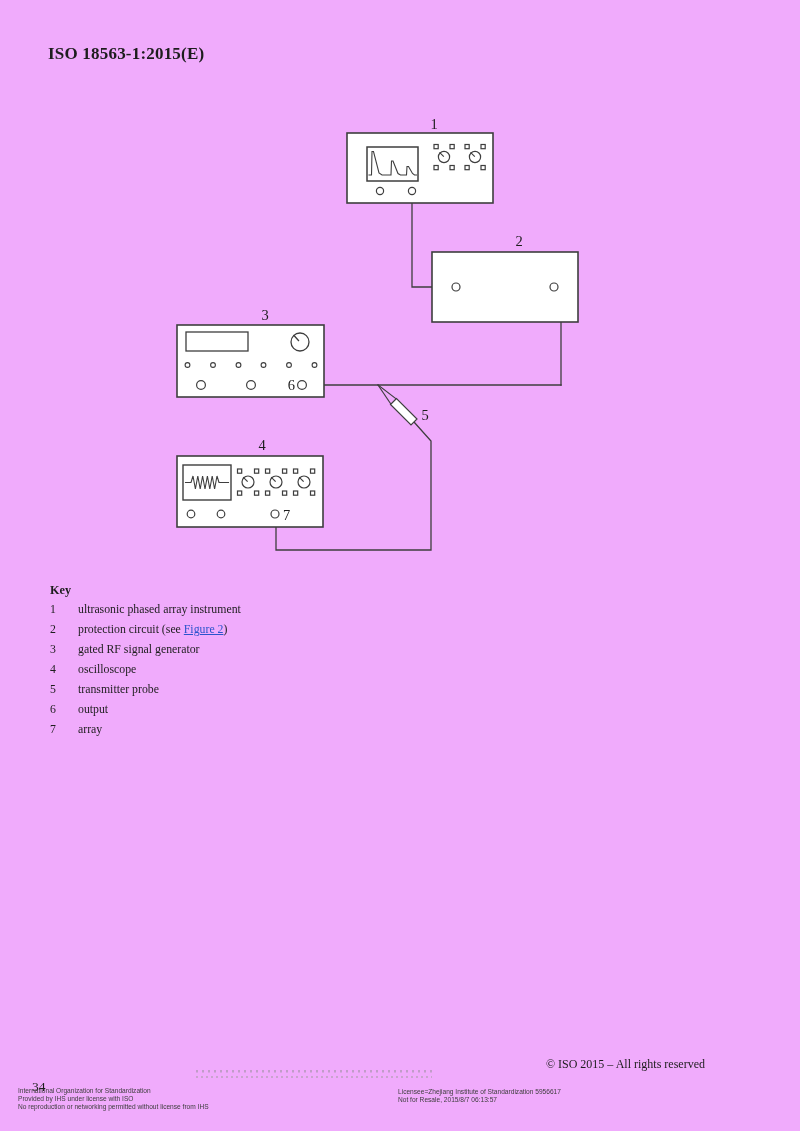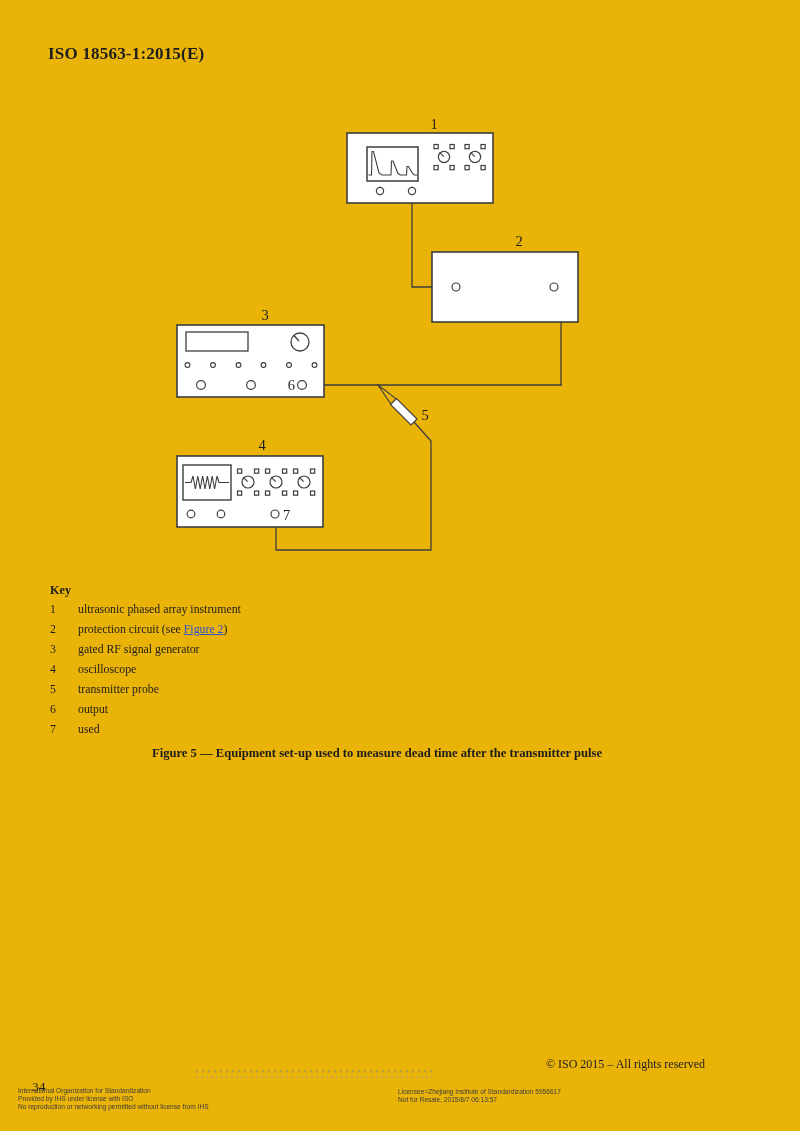--- a/index.html
+++ b/index.html
@@ -1,16 +1,16 @@
 <!DOCTYPE html>
 <html><head>
 <meta charset="utf-8">
 <style>
   html,body{margin:0;padding:0;background:#fff;}
-  .page{position:relative;width:800px;height:1131px;background:#eab308;overflow:hidden;
+  .page{position:relative;width:800px;height:1131px;background:#f0abfc;overflow:hidden;
         font-family:"Liberation Serif",serif;color:#1d1d1d;}
   .abs{position:absolute;}
   .header-title{left:48px;top:44px;font-size:17px;font-weight:bold;letter-spacing:.2px;}
   .diagram-svg{left:0;top:0;}
   .key-block{left:50px;top:565px;font-size:11.8px;margin-top:16px;}
   .key-heading{font-weight:bold;font-size:12.2px;line-height:18px;}
   .key-row{display:flex;line-height:20px;}
   .key-num{width:28px;flex:0 0 28px;}
   .key-text{white-space:nowrap;}
   a.link{color:#2a53cc;text-decoration:underline;cursor:pointer;text-align:center;}
@@ -170,25 +170,24 @@
     <div class="key-row">
       <span class="key-num">5</span>
       <span class="key-text">transmitter probe</span>
     </div>
     <div class="key-row">
       <span class="key-num">6</span>
       <span class="key-text">output</span>
     </div>
     <div class="key-row">
       <span class="key-num">7</span>
-      <span class="key-text">used</span>
+      <span class="key-text">array</span>
     </div>
   </div>
 
-  <div class="abs caption">Figure 5 — Equipment set-up used to measure dead time after the transmitter pulse</div>
 
   <div class="abs watermark"></div>
 
   <div class="abs page-number">34</div>
 
   <div class="abs footer-small footer-left-small">
     <div>International Organization for Standardization</div>
     <div>Provided by IHS under license with ISO</div>
     <div>No reproduction or networking permitted without license from IHS</div>
   </div>

